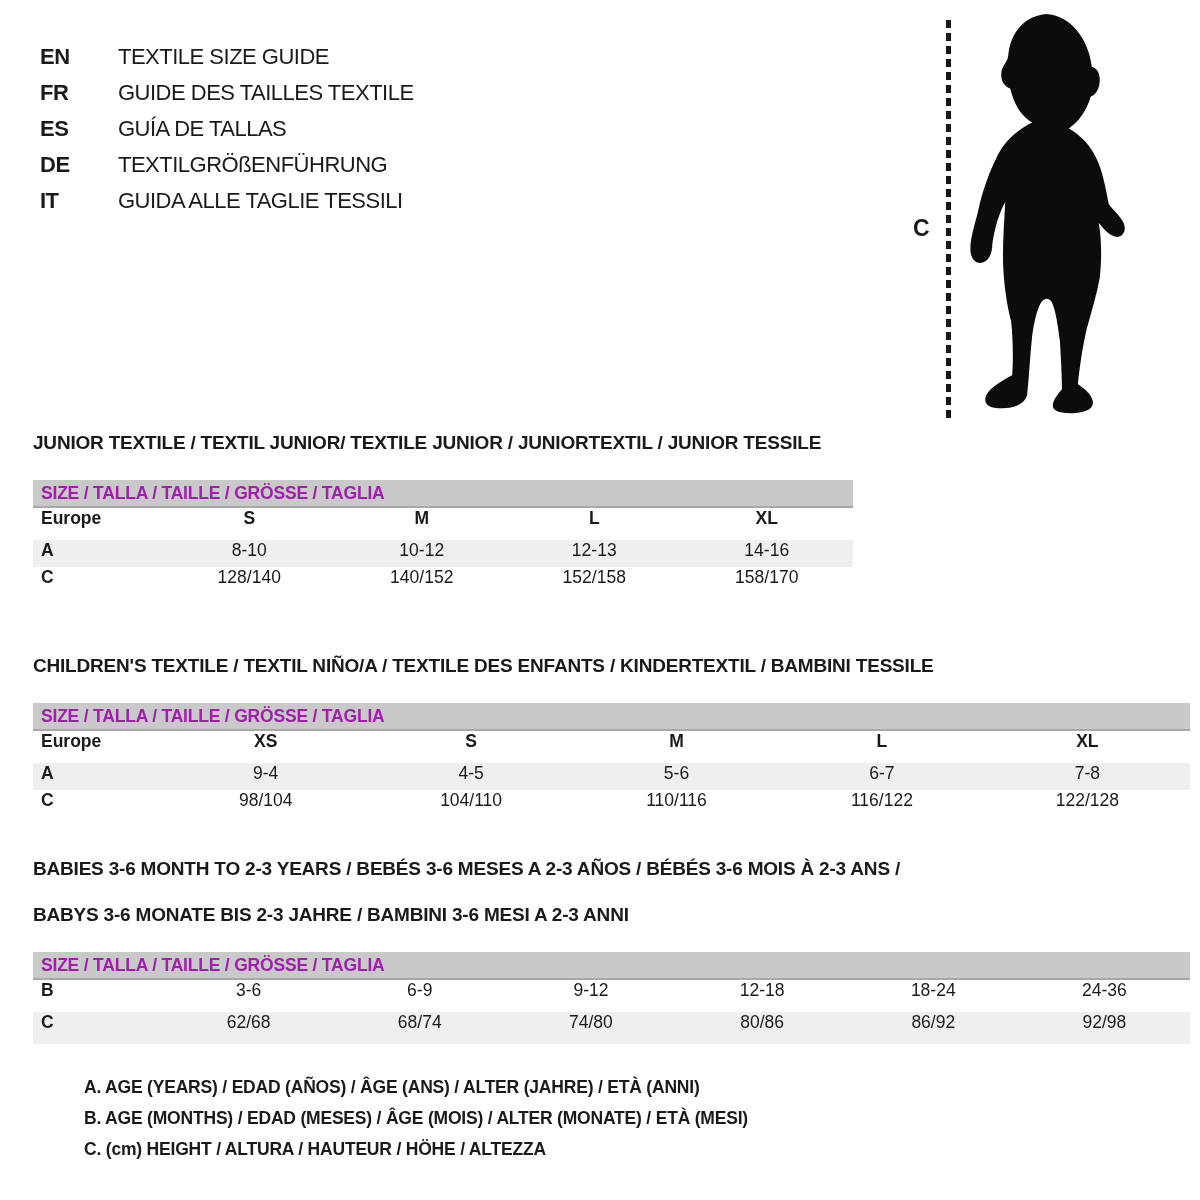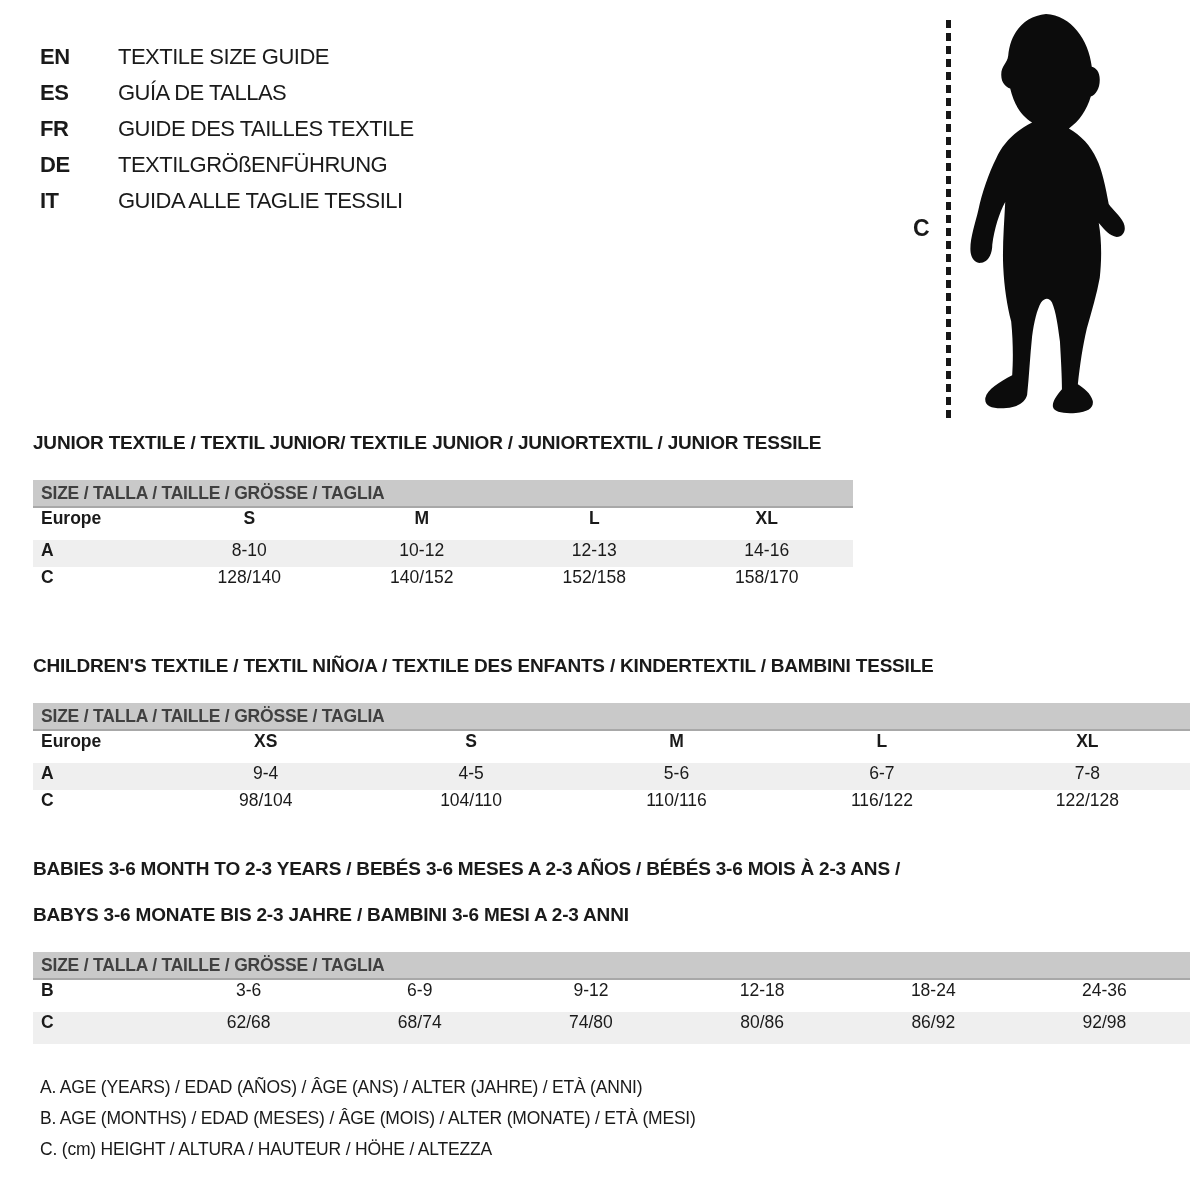--- a/index.html
+++ b/index.html
@@ -22,57 +22,57 @@
     position:absolute; left:46px; top:12px; width:5px; height:398px;
     background:repeating-linear-gradient(to bottom, #161616 0 8px, transparent 8px 13px);
   }
   .silhouette { position:absolute; left:60px; top:4px; width:180px; height:408px; }
 
   
   .sections { position:absolute; left:33px; top:432px; width:1157px; }
   .section-title { font-size:19px; font-weight:bold; letter-spacing:-0.2px; white-space:nowrap; }
   .title-line2 { margin-top:24px; }
   .size-bar {
-    margin-top:26px; height:28px; background:#c9c9c9; color:#404040;
+    margin-top:26px; height:28px; background:#c9c9c9; color:#a21caf;
     border-bottom:2px solid #a8a8a8; display:flex; align-items:center;
     padding-left:8px; font-size:17.5px; font-weight:bold; letter-spacing:-0.2px;
   }
   .tbl { width:100%; }
   .tbl.narrow { width:820px; }
   .trow { display:flex; align-items:flex-start; }
   .trow.h32 { height:32px; }
   .trow.h27 { height:27px; }
   .trow.shaded { background:#efefef; }
   .tlabel { width:130px; padding-left:8px; font-size:17.5px; font-weight:bold; }
   .tcell { flex:1; text-align:center; font-size:17.5px; }
   .tcell.bold { font-weight:bold; }
   .sec-children { margin-top:56px; }
   .sec-babies { margin-top:36px; }
 
   
   .legend { position:absolute; left:40px; top:1072px; }
-  .legend-line { font-size:17.5px; font-weight:normal; letter-spacing:-0.2px; line-height:31px; white-space:nowrap; }
+  .legend-line { font-size:17.5px; font-weight:bold; letter-spacing:-0.2px; line-height:31px; white-space:nowrap;margin-left:44px; }
 </style>
 </head>
 <body>
 
 <div class="page">
 
   <header class="lang-block">
     <div class="lang-row">
       <span class="lang-code">EN</span>
       <span class="lang-title">TEXTILE SIZE GUIDE</span>
     </div>
     <div class="lang-row">
+      <span class="lang-code">FR</span>
+      <span class="lang-title">GUIDE DES TAILLES TEXTILE</span>
+    </div>
+    <div class="lang-row">
       <span class="lang-code">ES</span>
       <span class="lang-title">GUÍA DE TALLAS</span>
-    </div>
-    <div class="lang-row">
-      <span class="lang-code">FR</span>
-      <span class="lang-title">GUIDE DES TAILLES TEXTILE</span>
     </div>
     <div class="lang-row">
       <span class="lang-code">DE</span>
       <span class="lang-title">TEXTILGRÖßENFÜHRUNG</span>
     </div>
     <div class="lang-row">
       <span class="lang-code">IT</span>
       <span class="lang-title">GUIDA ALLE TAGLIE TESSILI</span>
     </div>
   </header>

